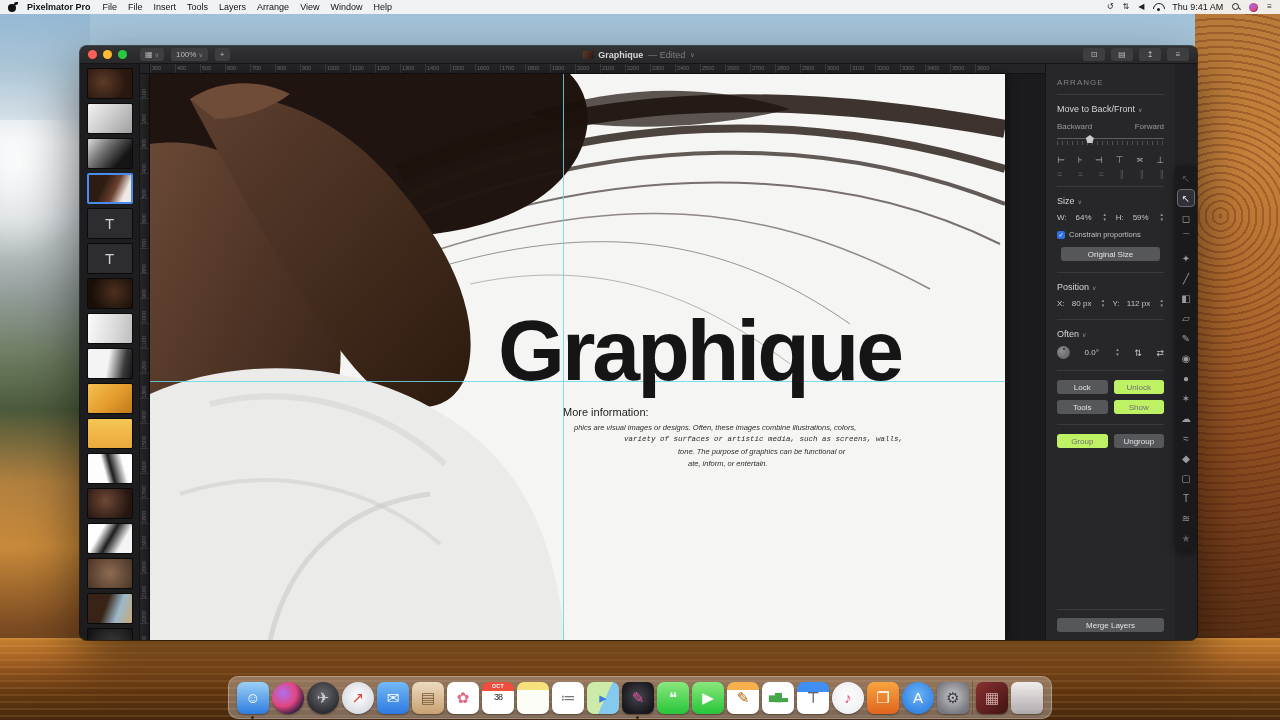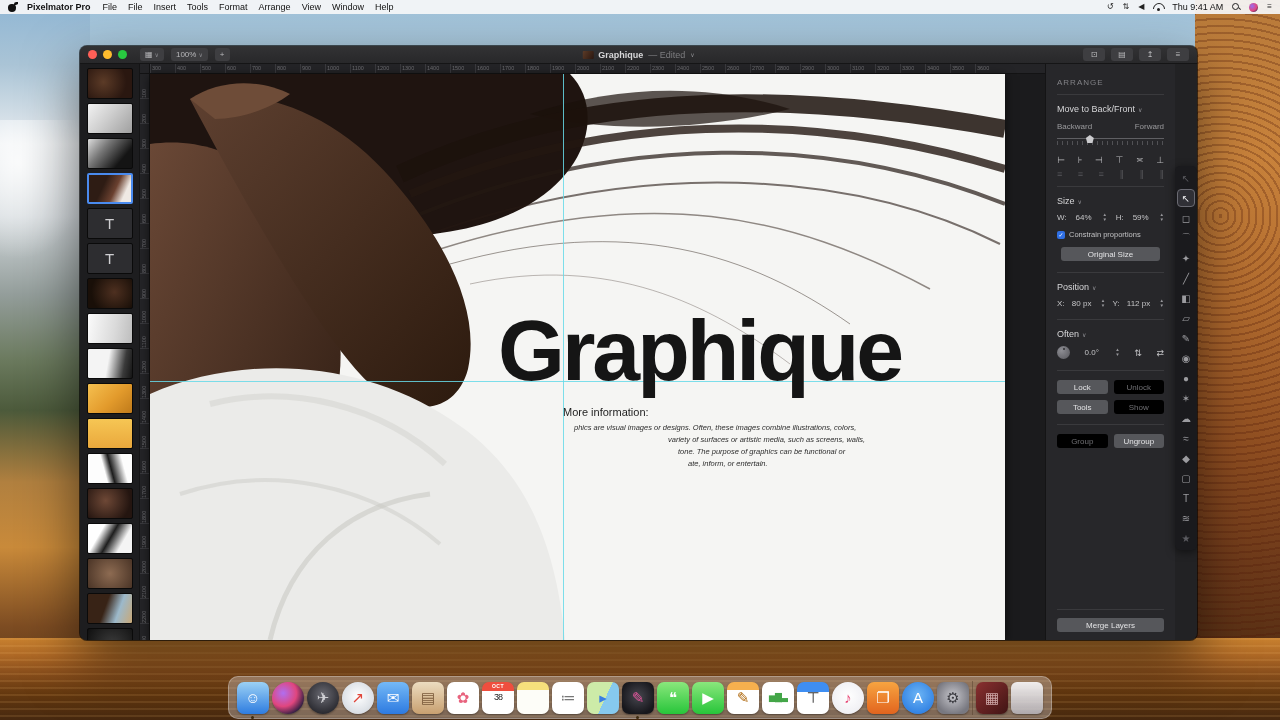--- a/index.html
+++ b/index.html
@@ -74,21 +74,21 @@
     display:flex;flex-direction:column;overflow:hidden;}
   .ruler-left span{flex:0 0 25px;border-top:1px solid #3a3a3e;font-size:5.5px;color:#6e6e72;
     writing-mode:vertical-rl;transform:rotate(180deg);line-height:9px;}
   .ruler-corner{position:absolute;left:0;top:0;width:10px;height:10px;background:#242427;border-right:1px solid #131314;border-bottom:1px solid #131314;}
   .photo{position:absolute;left:10px;top:10px;width:855px;height:566px;background:#f5f5f3;
     box-shadow:0 2px 10px rgba(0,0,0,.65);}
   .photo svg{position:absolute;inset:0;}
   .headline{position:absolute;left:348px;top:233px;font-size:86px;font-weight:700;letter-spacing:-3px;color:#151515;line-height:1;}
   .mi-head{position:absolute;left:413px;top:332px;font-size:11px;color:#1e1e1e;}
   .mi-line{position:absolute;font-size:7.5px;font-style:italic;color:#2c2c2c;white-space:nowrap;}
-  .mi-l0{left:424px;top:349px;} .mi-l1{left:518px;top:361px;} .mi-l2{left:528px;top:373px;} .mi-l3{left:538px;top:385px;}
+  .mi-l0{left:424px;top:349px;} .mi-l1{left:474px;top:361px;font-family:Liberation Mono, monospace;} .mi-l2{left:528px;top:373px;} .mi-l3{left:538px;top:385px;}
   .guide-v{position:absolute;left:413px;top:0;width:1px;height:566px;background:#66d9e8;opacity:.85;}
   .guide-h{position:absolute;left:0;top:307px;width:855px;height:1px;background:#66d9e8;opacity:.85;}
   .presets{position:absolute;left:865px;top:0;width:40px;height:576px;display:flex;flex-direction:column;
     padding-top:129px;gap:30px;align-items:center;}
   .presets span{font-size:8.5px;color:#97979a;line-height:10px;}
 
   
   .panel{position:absolute;left:965px;top:18px;width:130px;height:576px;background:#27272a;border-left:1px solid #141415;
     padding:0 11px;font-size:8px;color:#c4c4c6;}
   .p-header{margin-top:14px;font-size:8px;letter-spacing:1px;color:#828286;}
@@ -109,21 +109,21 @@
   .cb-row{display:flex;align-items:center;gap:4px;margin-top:8px;}
   .checkbox{width:8px;height:8px;background:#2f6fe4;border-radius:2px;color:#fff;font-size:6px;line-height:8px;text-align:center;}
   .p-btn{height:14px;background:#56575b;border-radius:3px;color:#e2e2e4;font-size:8px;display:flex;align-items:center;
     justify-content:center;}
   .orig-btn{margin:8px 4px 0 4px;}
   .rot-row{display:flex;align-items:center;justify-content:space-between;margin-top:7px;}
   .dial{width:13px;height:13px;border-radius:50%;background:radial-gradient(circle at 35% 35%,#8d8d93,#57575c);position:relative;}
   .dial::after{content:'';position:absolute;left:5.5px;top:1.5px;width:2px;height:2px;border-radius:50%;background:#2c2c2f;}
   .flip{font-size:9px;color:#c0c0c3;}
   .btn-grid{display:grid;grid-template-columns:1fr 1fr;gap:6px;margin-top:9px;}
-  .p-btn.disabled{background:#000000;color:#6f6f73;}
+  .p-btn.disabled{background:#bef264;color:#6f6f73;}
   .merge-wrap{position:absolute;left:11px;right:11px;bottom:8px;}
   .merge-hr{border-top:1px solid #3a3a3d;margin-bottom:8px;}
 
   
   .tools{position:absolute;left:1095px;top:120px;width:22px;height:384px;background:#1a1a1d;border-radius:5px;
     box-shadow:0 2px 8px rgba(0,0,0,.5);display:flex;flex-direction:column;align-items:center;padding-top:2px;}
   .tool{width:18px;height:20px;display:flex;align-items:center;justify-content:center;font-size:10px;color:#9b9b9f;}
   .tool.dim{color:#5c5c61;}
   .tool.selected{background:#303036;border:1px solid #6a6a72;border-radius:4px;color:#f2f2f4;height:18px;margin:1px 0;}
 
@@ -152,21 +152,21 @@
 
   <div class="menubar">
     <span class="apple"></span>
     <span class="mb-app">Pixelmator Pro</span>
     <span style="display:flex;align-items:center;">
 
     <span class="mb-item">File</span>
         <span class="mb-item">File</span>
         <span class="mb-item">Insert</span>
         <span class="mb-item">Tools</span>
-        <span class="mb-item">Format</span>
+        <span class="mb-item">Layers</span>
         <span class="mb-item">Arrange</span>
         <span class="mb-item">View</span>
         <span class="mb-item">Window</span>
         <span class="mb-item">Help</span>
       </span>
     <span class="mb-right">
       <span style="display:flex;gap:9px;align-items:center;">
 
       <span class="mb-ic">↺</span>
           <span class="mb-ic">⇅</span>

